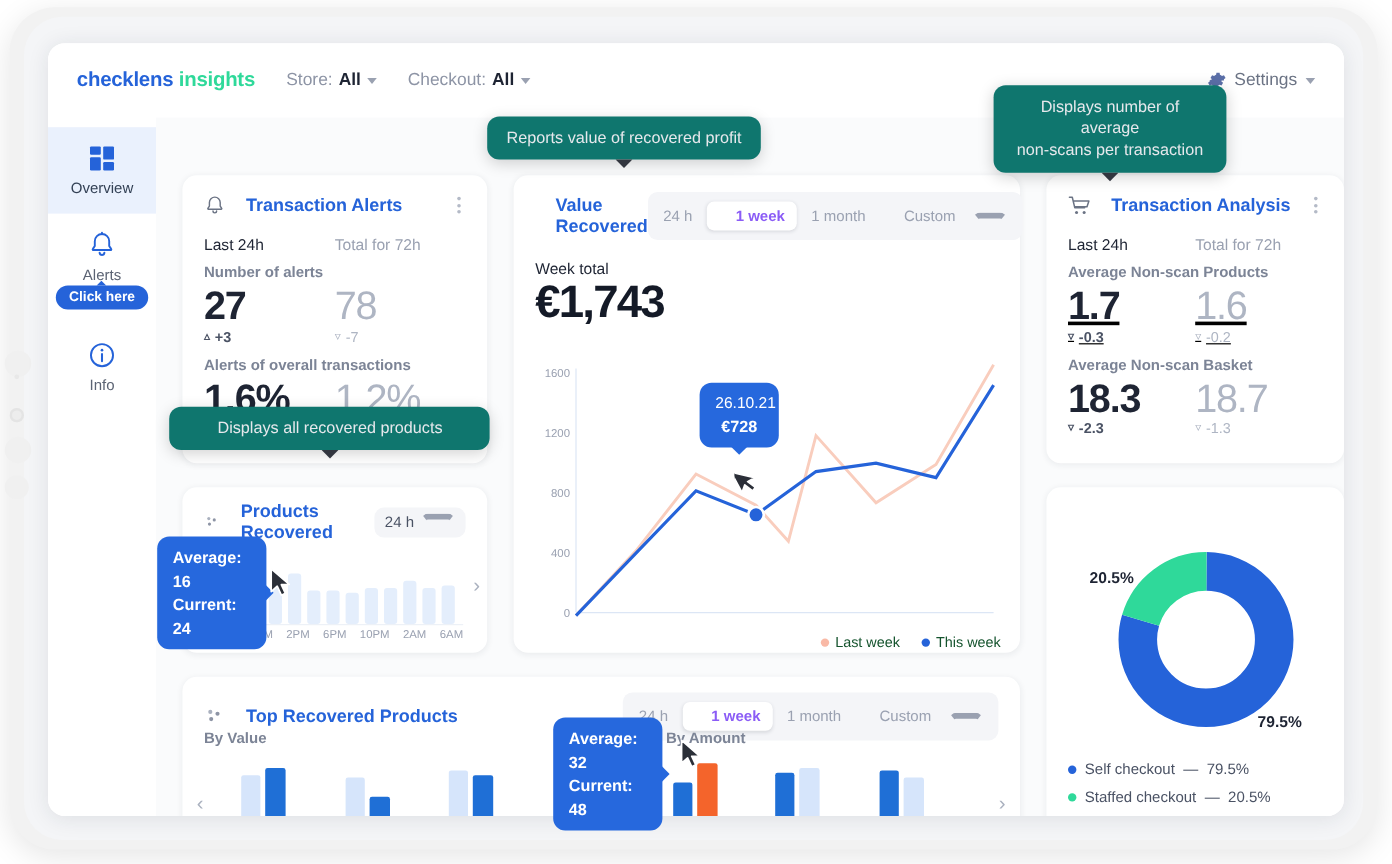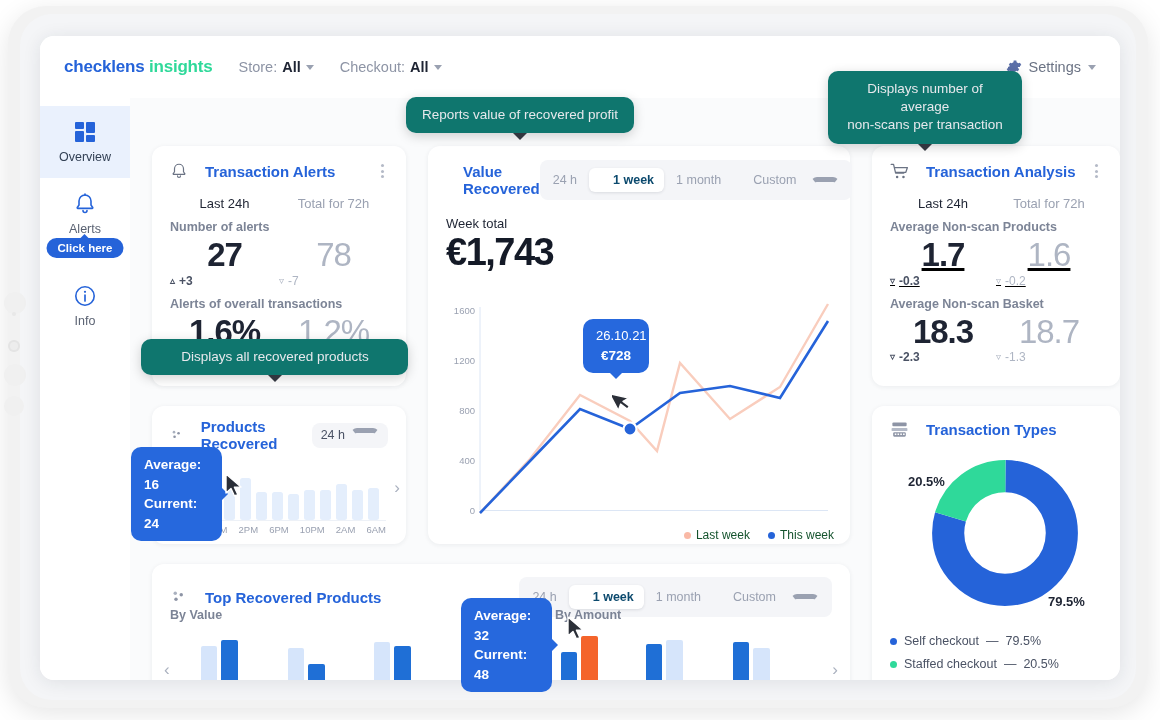--- a/index.html
+++ b/index.html
@@ -84,27 +84,27 @@
   .card-title { font-size: 15px; font-weight: bold; color: #2563d9; margin-left: 17px; }
   .kebab { margin-left: auto; display: flex; flex-direction: column; gap: 2.5px;
            cursor: pointer; padding: 4px; }
   .kebab i { width: 3px; height: 3px; border-radius: 50%; background: #b4bac7; display: block; }
 
   
   .range { margin-left: auto; display: flex; align-items: center; background: #f4f5f8;
            border-radius: 8px; padding: 3px; gap: 2px; }
   .range span { font-size: 12.5px; color: #9aa1b1; padding: 5px 10px; border-radius: 6px;
                 cursor: pointer; white-space: nowrap; }
-  .range span.on { background: #fff; color: #0c4a6e; font-weight: bold;
+  .range span.on { background: #fff; color: #8b5cf6; font-weight: bold;
                    box-shadow: 0 1px 3px rgba(30,41,59,0.12); padding-left: 24px; }
   .range .cst { display: flex; align-items: flex-end; gap: 5px; }
 
   
   .stat-row { display: flex; padding: 0 18px; }
-  .stat-col { flex: 1; text-align: center; }
+  .stat-col { flex: 1; }
   .sub { font-size: 13px; color: #1e2433; }
   .sub.grey { color: #9aa1b1; }
   .grp-label { font-size: 12.5px; font-weight: bold; color: #7c8496; padding: 0 18px;
                margin-top: 9px; }
   .big { font-size: 33px; font-weight: bold; color: #1e2433; letter-spacing: -1px;
          line-height: 1.08; }
   .big.light { color: #aeb5c3; font-weight: normal; }
   .delta { font-size: 12px; font-weight: bold; color: #4a5264; display: flex;
            align-items: center; gap: 4px; margin-top: 1px; }
   .delta.light { color: #aeb5c3; font-weight: normal; }
@@ -468,32 +468,20 @@
             <div class="big light">18.7</div>
             <div class="delta light">
               <span class="chev">▿</span>
               <span>-1.3</span>
             </div>
           </div>
         </div>
       </div>
 
       <div class="card" style="position:absolute;left:742px;top:308px;width:248px;height:304px;">
-        <div class="card-head" style="padding-top:14px;">
-          <svg width="19" height="19" viewBox="0 0 24 24">
-            <rect x="3" y="3" width="18" height="5" rx="1.4" fill="#8d94a5"></rect>
-            <rect x="2" y="10" width="20" height="4" rx="1.2" fill="#b4bac7"></rect>
-            <rect x="4" y="15.5" width="16" height="5.5" rx="1.4" fill="#8d94a5"></rect>
-            <rect x="6" y="17" width="2" height="2" fill="#fff"></rect>
-              <rect x="9.5" y="17" width="2" height="2" fill="#fff"></rect>
-            <rect x="13" y="17" width="2" height="2" fill="#fff"></rect>
-              <rect x="16.5" y="17" width="2" height="2" fill="#fff"></rect>
-          </svg>
-          <span class="card-title">Transaction Types</span>
-        </div>
 
         <svg width="150" height="150" viewBox="0 0 42 42" style="position:absolute;left:58px;top:52px;">
           <circle cx="21" cy="21" r="15.9155" fill="transparent" stroke="#2563d9" stroke-width="9" stroke-dasharray="79.5 20.5" stroke-dashoffset="25"></circle>
           <circle cx="21" cy="21" r="15.9155" fill="transparent" stroke="#2fd99a" stroke-width="9" stroke-dasharray="20.5 79.5" stroke-dashoffset="45.5"></circle>
         </svg>
         <span class="donut-pct" style="left:36px;top:68px;">20.5%</span>
         <span class="donut-pct" style="left:176px;top:188px;">79.5%</span>
 
         <div style="position:absolute;left:18px;top:228px;">
           <div class="dlg">

